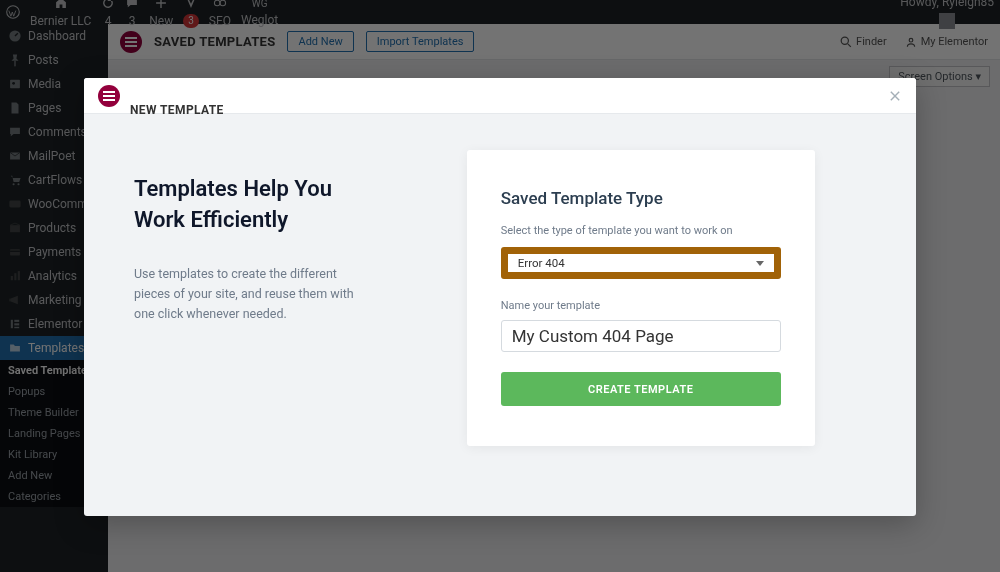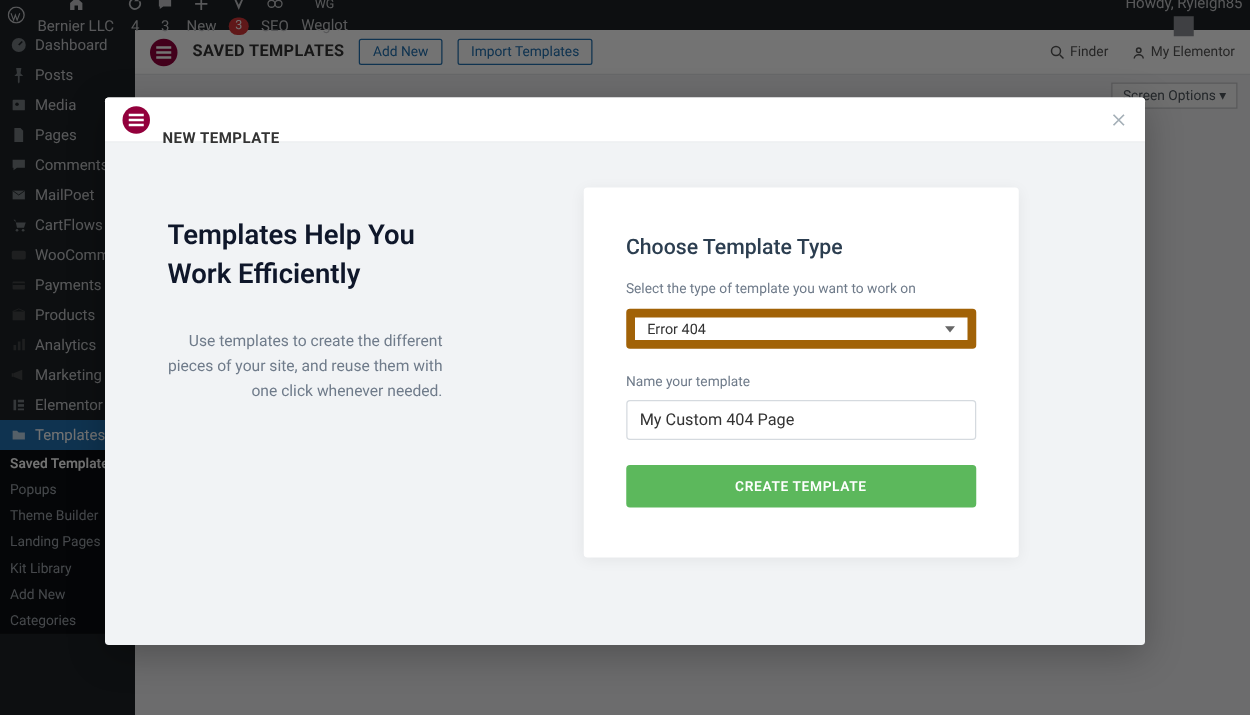--- a/index.html
+++ b/index.html
@@ -40,29 +40,29 @@
   .overlay { position:absolute; inset:0; background:rgba(0,0,0,0.55); z-index:10; }
 
   
   .modal { position:absolute; top:78px; left:84px; width:832px; height:438px; background:#f1f3f5; border-radius:3px; box-shadow:0 8px 30px rgba(0,0,0,0.25); z-index:20; }
   .modal-head { height:36px; background:#fff; border-bottom:1px solid #e6e9ec; display:flex; align-items:center; padding:0 14px; border-radius:3px 3px 0 0; }
   .modal-head .title { font-size:12px; font-weight:700; color:#333; margin-left:10px; letter-spacing:0.4px;margin-top:28px; }
   .modal-head .close { margin-left:auto; color:#a4afb7; font-size:16px; cursor:pointer; }
   .modal-body { display:flex; height:calc(100% - 36px); }
   .modal-left { width:46%; padding:60px 48px 0 50px; }
   .modal-left h2 { font-size:22px; font-weight:600; color:#0f172a; line-height:1.4; }
-  .modal-left p { margin-top:28px; font-size:12.5px; color:#6f7b8a; line-height:1.6; max-width:220px;text-align:right; }
+  .modal-left p { margin-top:28px; font-size:12.5px; color:#6f7b8a; line-height:1.6; max-width:220px; }
   .modal-right { width:54%; display:flex; align-items:flex-start; padding-top:36px; }
   .card { width:348px; background:#fff; border-radius:3px; box-shadow:0 2px 12px rgba(0,0,0,0.06); padding:38px 34px 40px; }
   .card h3 { font-size:17px; font-weight:500; color:#2c3e50; }
   .card .hint { font-size:11px; color:#6f7b8a; margin-top:16px; }
   .card .select { margin-top:10px; border:7px solid #a16207; border-radius:3px; height:32px; display:flex; align-items:center; justify-content:space-between; padding:0 10px; font-size:11.5px; color:#333; cursor:pointer; }
   .card .chev { border-left:4px solid transparent; border-right:4px solid transparent; border-top:5px solid #666; width:0; height:0; }
   .card .label2 { font-size:11px; color:#6f7b8a; margin-top:20px; }
-  .card input[type=text] { width:100%; margin-top:8px; border:1px solid #d5dadf; border-radius:3px; height:32px; padding:0 10px; font-size:13px; color:#333; outline:none; }
+  .card input[type=text] { width:100%; margin-top:8px; border:1px solid #d5dadf; border-radius:3px; height:32px; padding:0 10px; font-size:17px; color:#333; outline:none; }
   .card .create { width:100%; margin-top:20px; height:34px; background:#5cb85c; border:none; color:#fff; font-size:11px; font-weight:600; letter-spacing:0.5px; border-radius:3px; cursor:pointer; }
 
   svg { display:block; }
 </style>
 </head>
 <body>
 
 <div class="adminbar">
   <div class="left">
     <span class="item">
@@ -172,32 +172,32 @@
       <span>CartFlows</span>
     </div>
   <div class="sitem">
       <svg class="sico" viewBox="0 0 20 20" fill="#555">
         <rect x="2" y="5" width="16" height="10" rx="2"></rect>
       </svg>
       <span>WooComme</span>
     </div>
   <div class="sitem">
       <svg class="sico" viewBox="0 0 20 20" fill="#555">
+        <path d="M3 6h14v10H3z"></path>
+        <path d="M3 6l7-3 7 3" fill="none" stroke="#555"></path>
+      </svg>
+      <span>Products</span>
+    </div>
+  <div class="sitem">
+      <svg class="sico" viewBox="0 0 20 20" fill="#555">
         <rect x="3" y="6" width="14" height="9" rx="1"></rect>
         <rect x="3" y="8" width="14" height="2" fill="#1d2327"></rect>
       </svg>
       <span>Payments</span>
       <span class="badge-orange"></span>
-    </div>
-  <div class="sitem">
-      <svg class="sico" viewBox="0 0 20 20" fill="#555">
-        <path d="M3 6h14v10H3z"></path>
-        <path d="M3 6l7-3 7 3" fill="none" stroke="#555"></path>
-      </svg>
-      <span>Products</span>
     </div>
   <div class="sitem">
       <svg class="sico" viewBox="0 0 20 20" fill="#555">
         <rect x="4" y="10" width="3" height="6"></rect>
         <rect x="9" y="6" width="3" height="10"></rect>
         <rect x="14" y="3" width="3" height="13"></rect>
       </svg>
       <span>Analytics</span>
     </div>
   <div class="sitem">
@@ -294,21 +294,21 @@
   <div class="modal-body">
     <div class="modal-left">
       <h2>
         <span>Templates Help You</span><br>
         <span>Work Efficiently</span>
       </h2>
       <p>Use templates to create the different pieces of your site, and reuse them with one click whenever needed.</p>
     </div>
     <div class="modal-right">
       <div class="card">
-        <h3>Choose Template Type</h3>
+        <h3>Saved Template Type</h3>
         <div class="hint">Select the type of template you want to work on</div>
         <div class="select">
           <span>Error 404</span>
           <span class="chev"></span>
         </div>
         <div class="label2">Name your template</div>
         <input type="text" value="My Custom 404 Page" style="">
         <button class="create">CREATE TEMPLATE</button>
       </div>
     </div>

